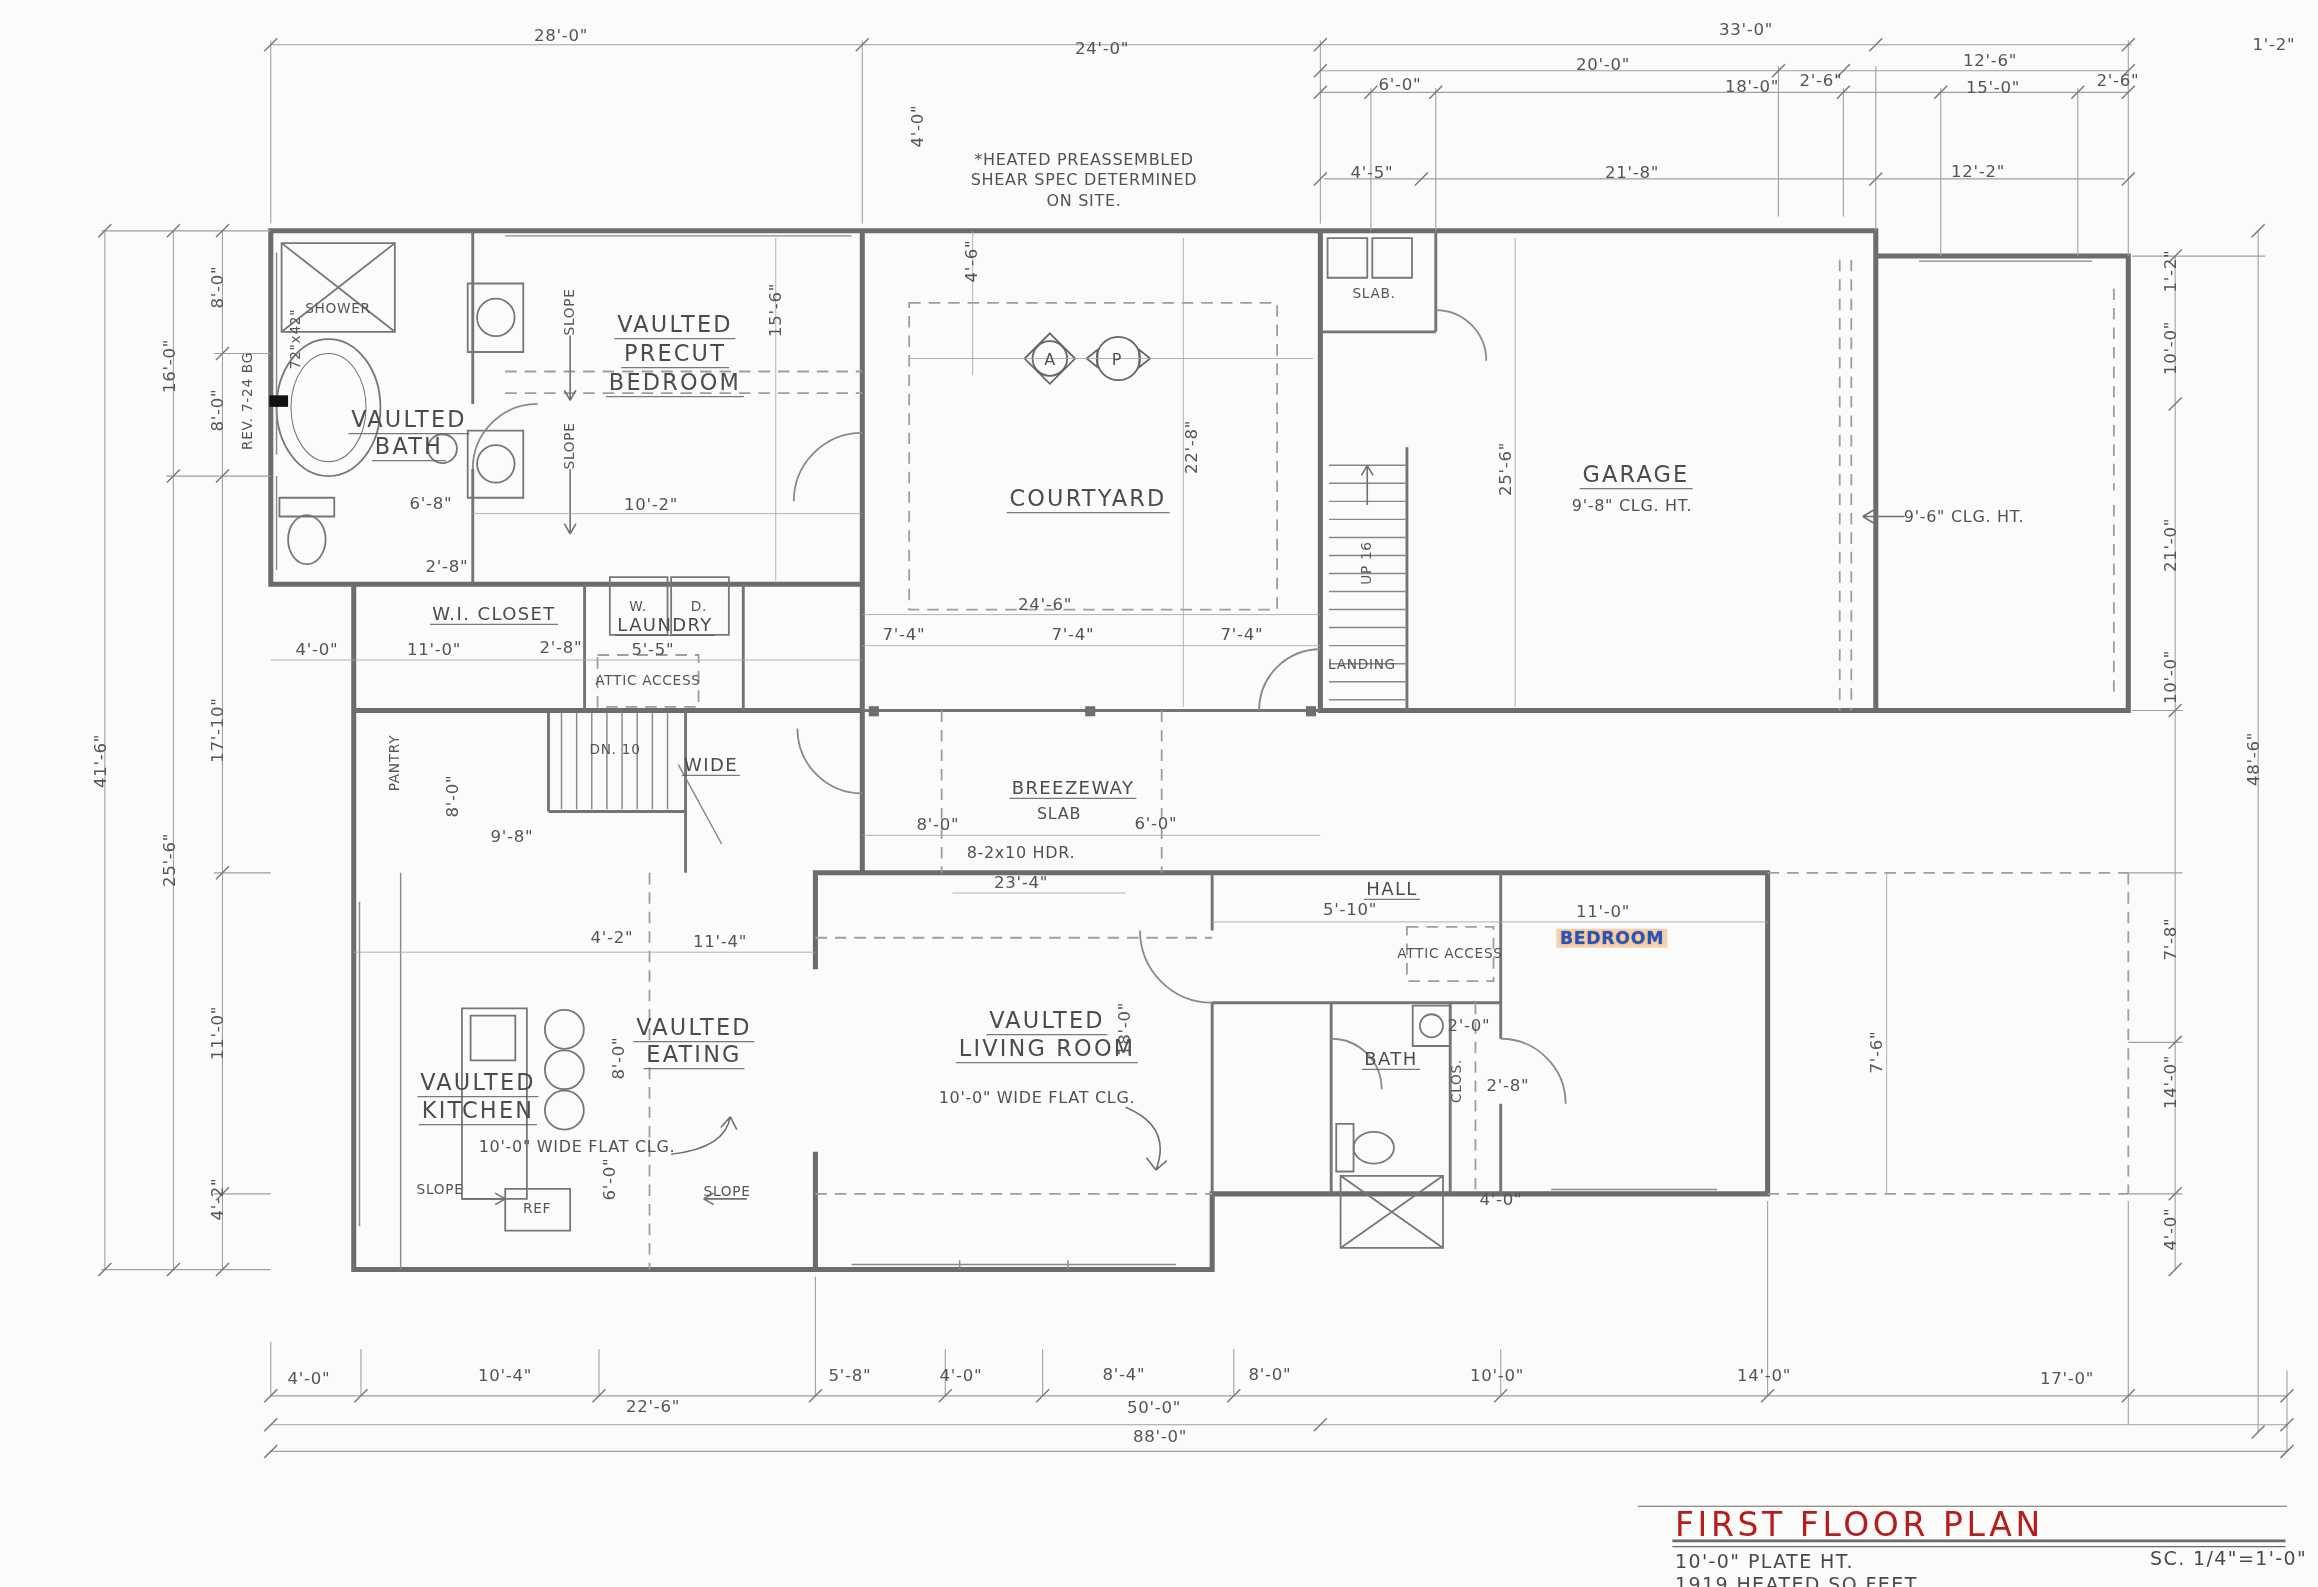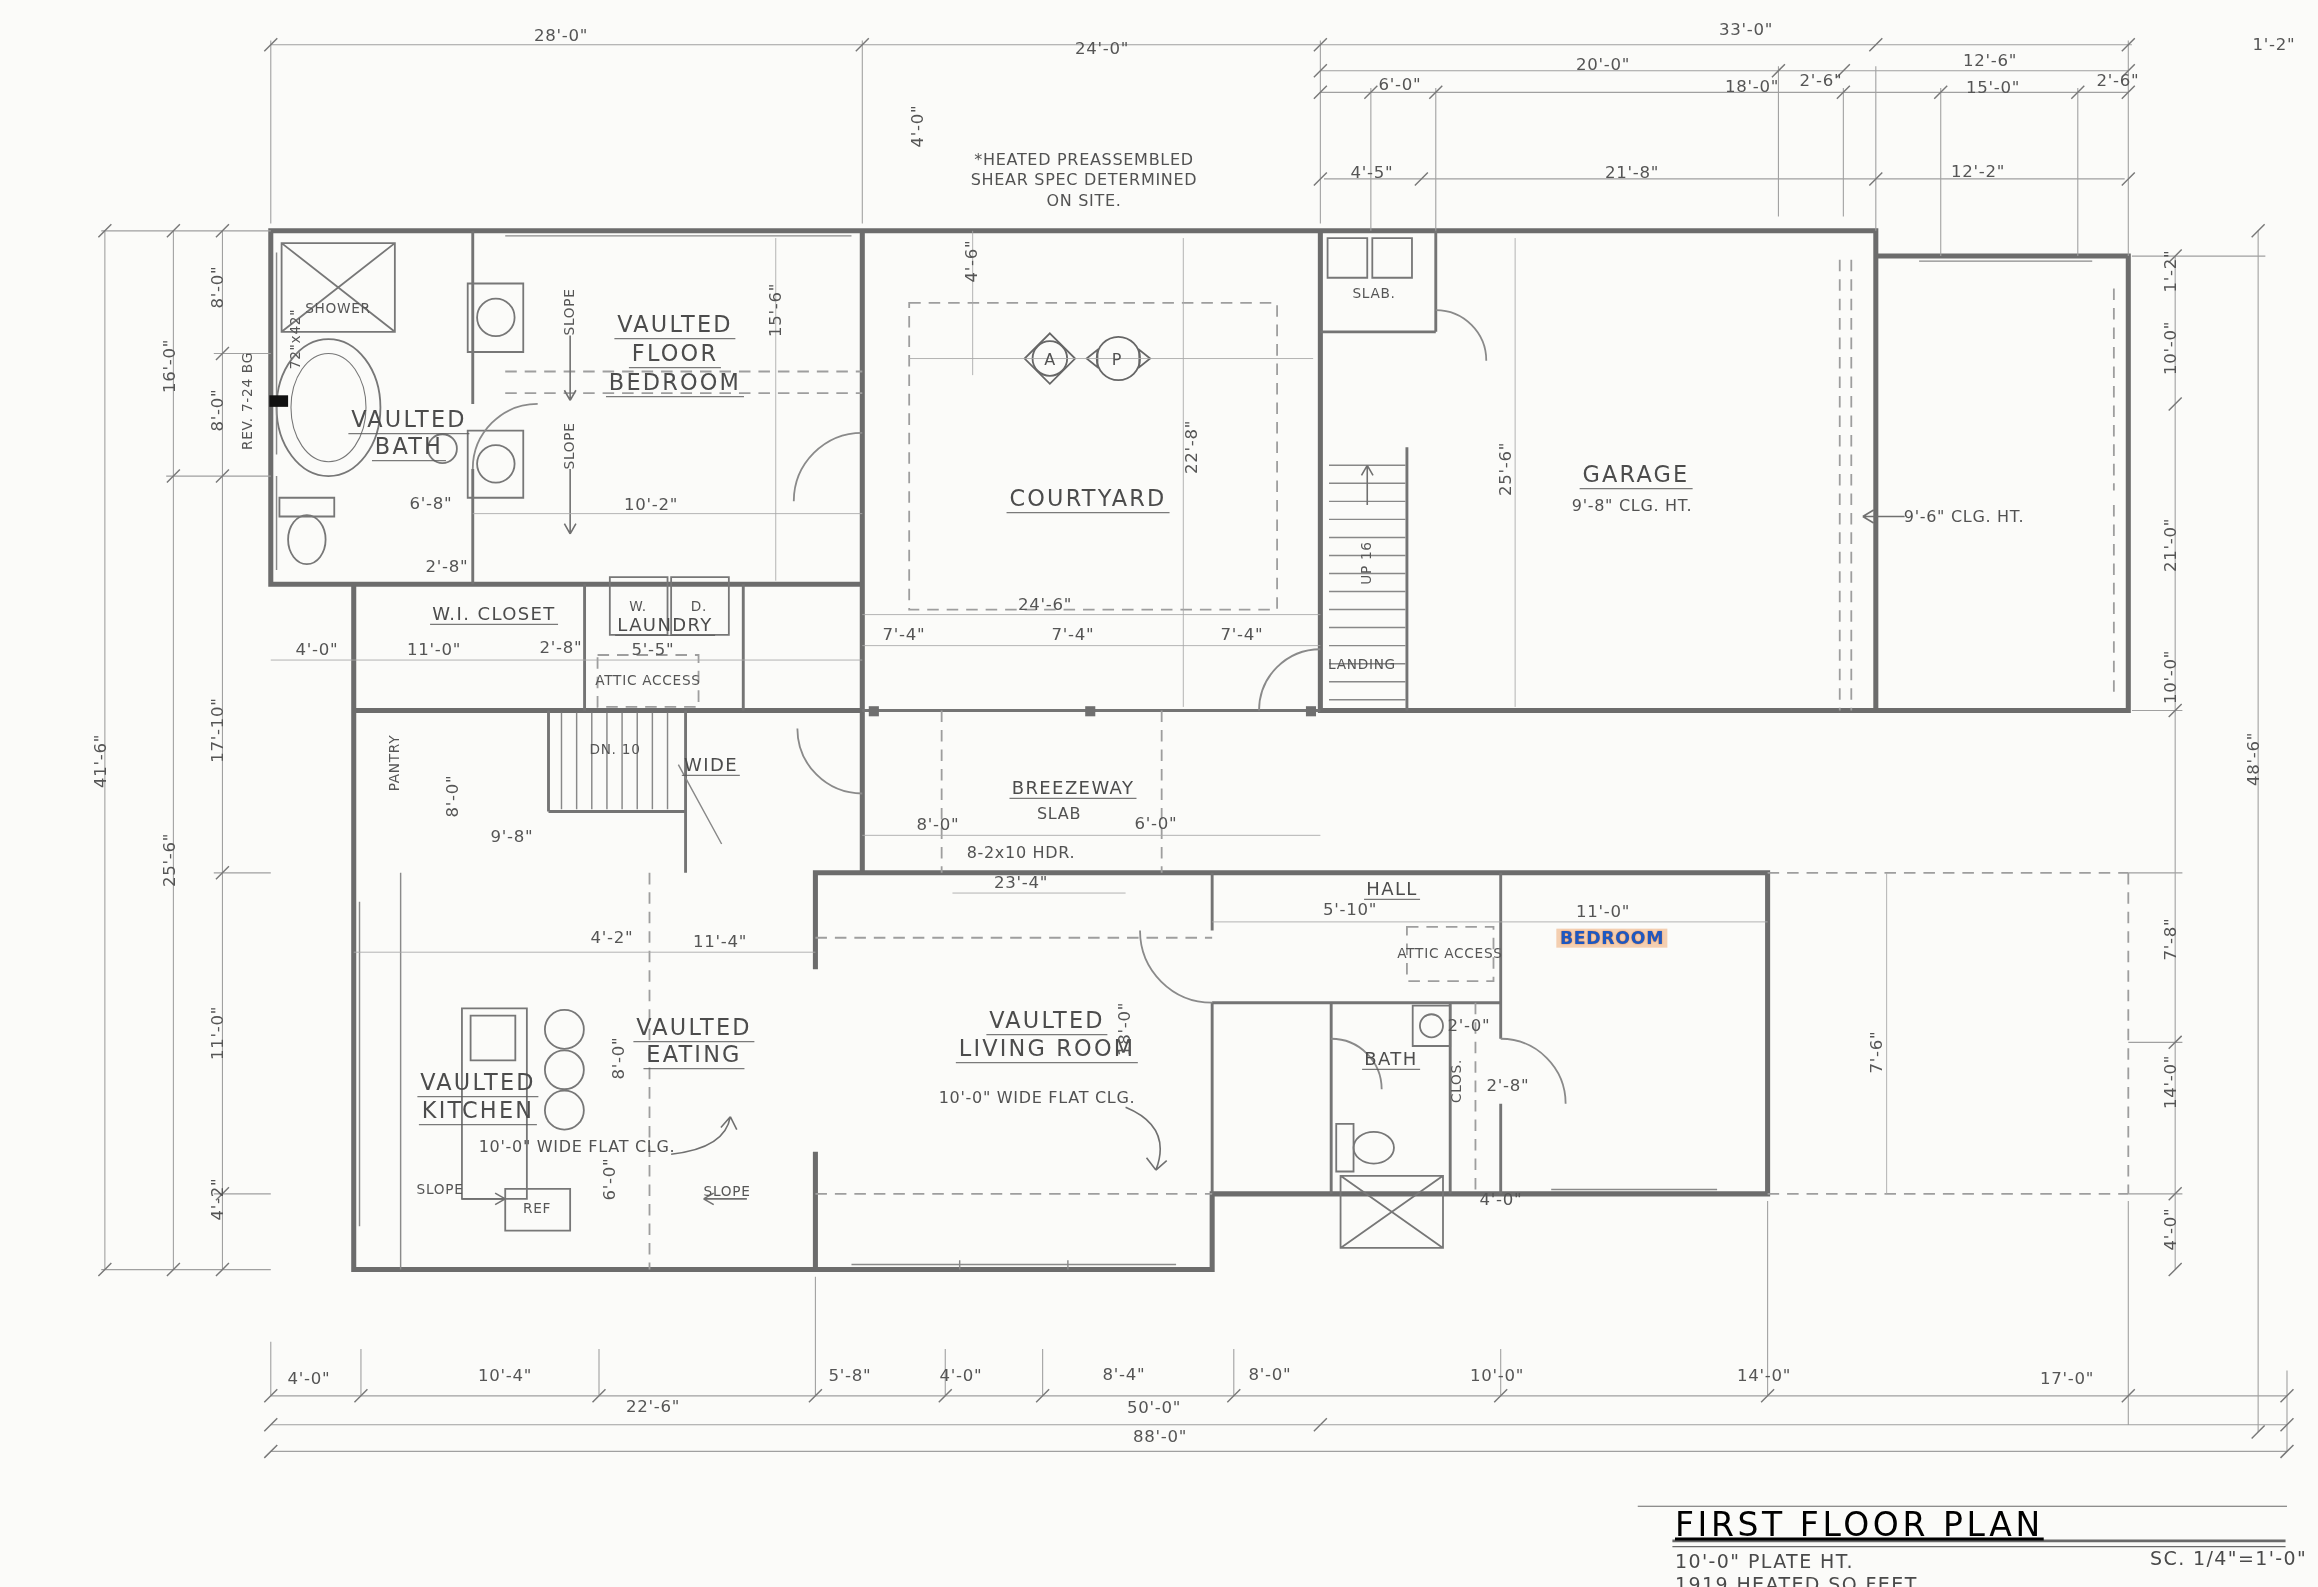--- a/index.html
+++ b/index.html
@@ -10,21 +10,21 @@
        white-space:nowrap;letter-spacing:0.7px;line-height:1;}
   .r{transform:translate(-50%,-50%) rotate(-90deg);}
   .room{font-size:22.4px;letter-spacing:2.2px;border-bottom:1.4px solid #5a5a5a;padding:0 2.9px 2.2px;}
   .rs{font-size:18px;letter-spacing:1.4px;border-bottom:1.4px solid #5a5a5a;padding:0 2.2px 1.4px;}
   .t{font-size:16px;color:#525252;}
   .xs{font-size:13.7px;color:#565656;}
   .d{font-size:16.6px;color:#555;}
   .hl{font-size:17.3px;font-weight:bold;color:#1d58c2;background:rgba(230,106,10,.30);
       text-shadow:0 0 1.4px #e8650a;padding:0.7px 3.6px;letter-spacing:0.7px;}
   .tl{position:absolute;transform:translateY(-50%);white-space:nowrap;}
-  .title{font-size:33px;letter-spacing:3.6px;color:#000000;text-decoration:underline;}
+  .title{font-size:33px;letter-spacing:3.6px;color:#b91c1c;}
   .tsub{font-size:19px;letter-spacing:1.4px;color:#4a4a4a;}
 </style>
 </head>
 <body>
 
 <div class="sheet">
 
 <svg width="2319" height="1587" viewBox="0 0 3214 2200">
 
   <g stroke="#6c6c6c" stroke-width="7" fill="none" stroke-linecap="square">
@@ -149,21 +149,21 @@
   <rect x="373" y="548" width="26" height="16" fill="#111"></rect>
 
   <g stroke="#6a6a6a" fill="none">
     <path d="M2270,2088 H3170" stroke-width="1.5"></path>
     <path d="M2318,2136 H3168" stroke-width="4"></path>
     <path d="M2318,2144 H3168" stroke-width="1.5"></path>
   </g>
 </svg>
 
 <span class="lbl room" style="left:675px;top:326px">VAULTED</span>
-<span class="lbl room" style="left:675px;top:355px">FLOOR</span>
+<span class="lbl room" style="left:675px;top:355px">PRECUT</span>
 <span class="lbl room" style="left:675px;top:384px">BEDROOM</span>
 <span class="lbl room" style="left:409px;top:421px">VAULTED</span>
 <span class="lbl room" style="left:409px;top:448px">BATH</span>
 <span class="lbl rs" style="left:494px;top:615px">W.I. CLOSET</span>
 <span class="lbl rs" style="left:665px;top:626px">LAUNDRY</span>
 <span class="lbl room" style="left:1088px;top:500px">COURTYARD</span>
 <span class="lbl room" style="left:1636px;top:476px">GARAGE</span>
 <span class="lbl t" style="left:1632px;top:506px">9'-8" CLG. HT.</span>
 <span class="lbl rs" style="left:1073px;top:789px">BREEZEWAY</span>
 <span class="lbl t" style="left:1059px;top:814px">SLAB</span>

